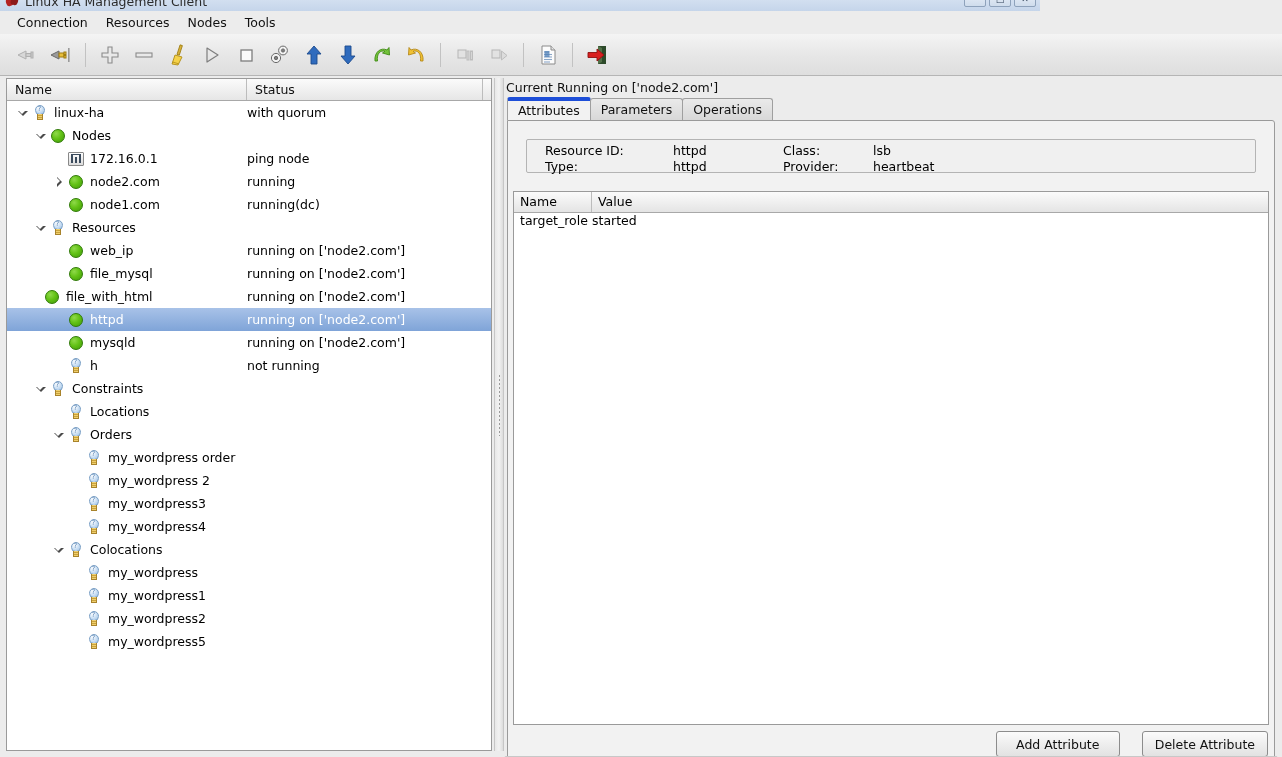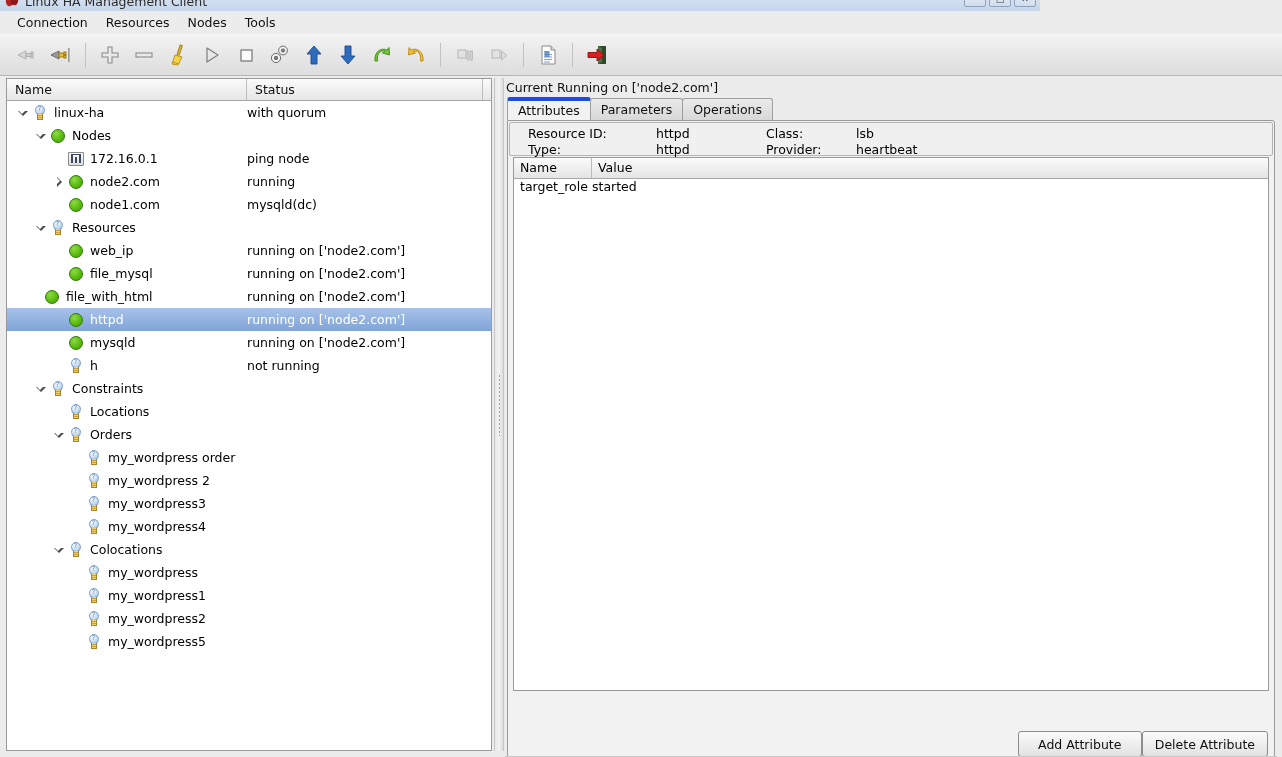--- a/index.html
+++ b/index.html
@@ -178,40 +178,40 @@
     border-top: 4px solid #1d4ed8;
     z-index: 3; height: 23px;
   }
 
   .tabpanel {
     position:absolute; left:3px; top:42px; width:768px; height:644px;
     border:1px solid #9a9a9a; background:#f2f2f2; border-radius:0 3px 3px 3px;
   }
 
   .infobox {
-    margin:1px; height:34px; background:#f0f0f0; border:1px solid #b4b4b4; border-radius:2px;
+    margin:18px; height:34px; background:#f0f0f0; border:1px solid #b4b4b4; border-radius:2px;
     padding: 2px 0 0 18px;
   }
   .inforow { display:flex; height:16px; align-items:center; font-size:12.5px; }
   .lbl1 { width: 128px; }
   .val1 { width: 110px; }
   .lbl2 { width: 90px; }
   .val2 { flex:1; }
 
   .attrtable { margin:0 5px; border:1px solid #9a9a9a; background:#fff; height:534px; }
   .at-head { display:flex; height:21px; background: linear-gradient(to bottom,#fbfbfb,#e4e4e4);
              border-bottom:1px solid #a8a8a8; }
   .at-h { font-size:12.5px; padding:2px 0 0 6px; }
   .at-h.c1 { width:78px; border-right:1px solid #bcbcbc; }
   .at-h.c2 { flex:1; }
   .at-row { display:flex; height:22px; }
   .at-c1 { width:78px; font-size:12.5px; padding-left:6px; }
   .at-c2 { flex:1; font-size:12.5px; }
 
-  .btnbar { position:absolute; right:6px; bottom:6px; display:flex; gap:0; }
+  .btnbar { position:absolute; right:6px; bottom:6px; display:flex; gap:22px; }
   .btn {
     min-width: 124px; height: 26px; padding: 0 12px;
     display:flex; align-items:center; justify-content:center;
     background: linear-gradient(to bottom,#fbfbfb 0%,#eeeeee 50%,#e2e2e2 100%);
     border:1px solid #8c8c8c; border-radius:3px; font-size:12.5px; color:#111;
   }
 
   .bottombar {
     position:absolute; left:504px; top:680px; width:774px; height:33px;
     background:#ececec; border:1px solid #c8c8c8; border-radius:2px;
@@ -441,21 +441,21 @@
             <div class="tstatus">running</div>
           </div>
           <div class="trow">
             <div class="tname" style="padding-left:44px">
               <span class="twist"></span>
               <span class="ico green">
                 <span class="dot"></span>
               </span>
               <span>node1.com</span>
             </div>
-            <div class="tstatus">mysqld(dc)</div>
+            <div class="tstatus">running(dc)</div>
           </div>
           <div class="trow">
             <div class="tname" style="padding-left:26px">
               <span class="twist down"></span>
               <span class="ico bulb">
                 <span class="glass"></span>
                 <span class="q">?</span>
                 <span class="base"></span>
               </span>
               <span>Resources</span>

